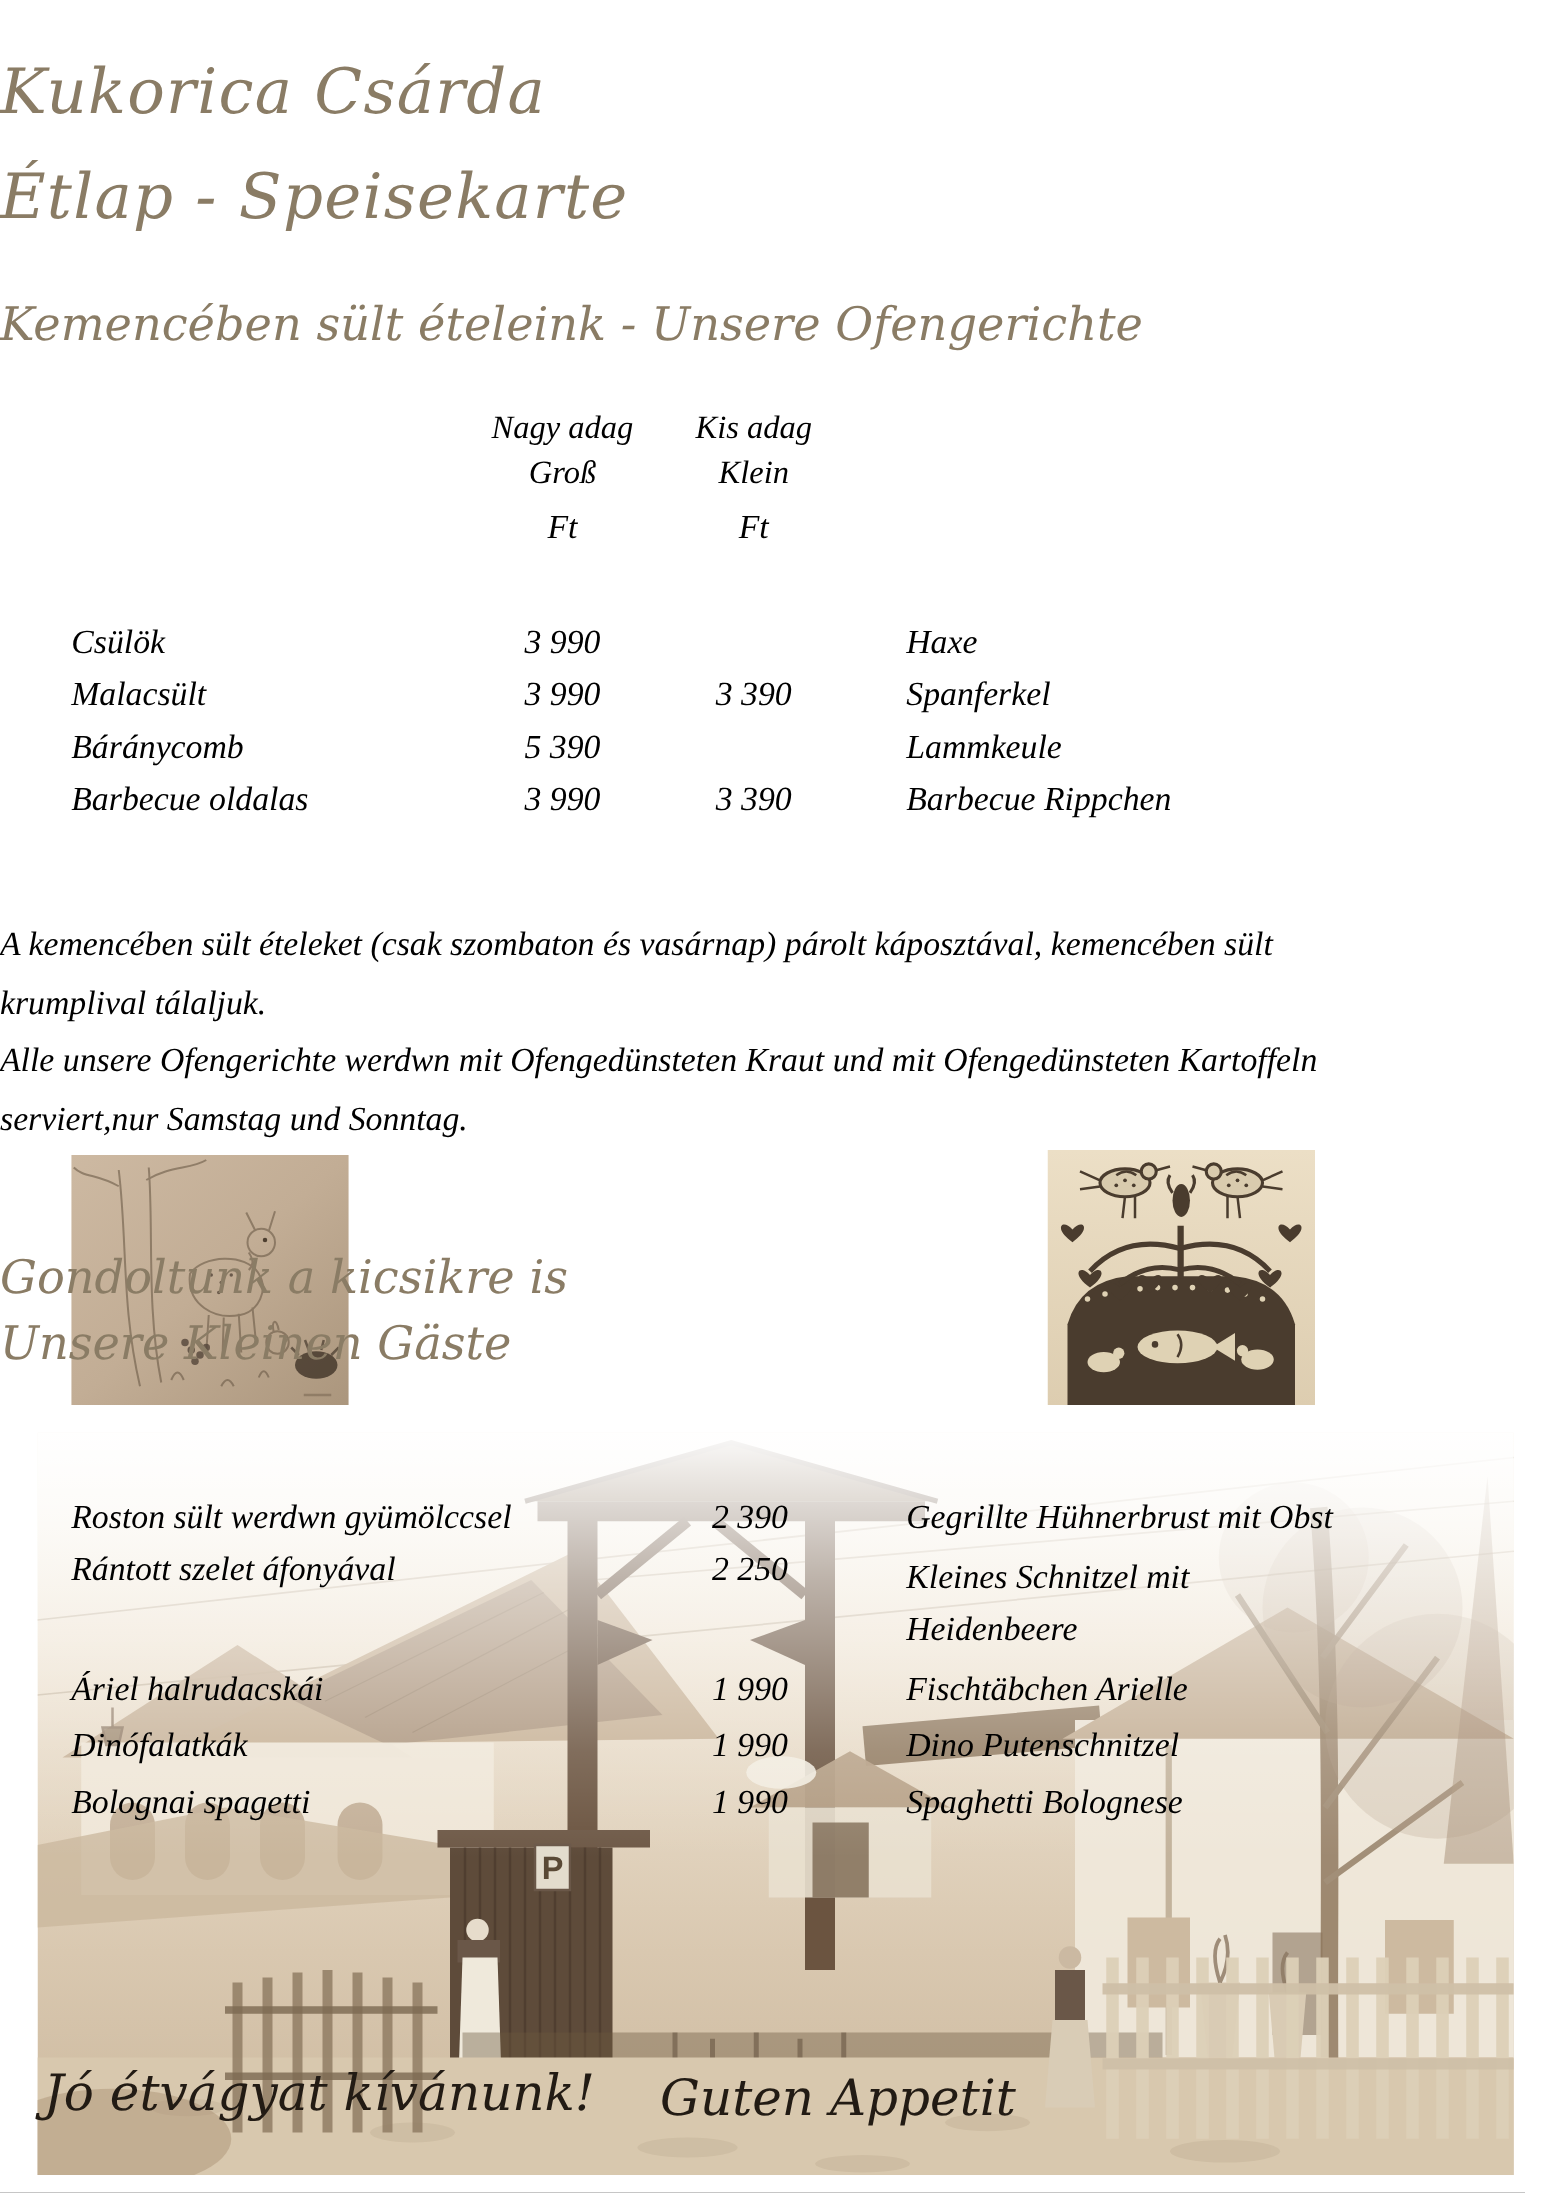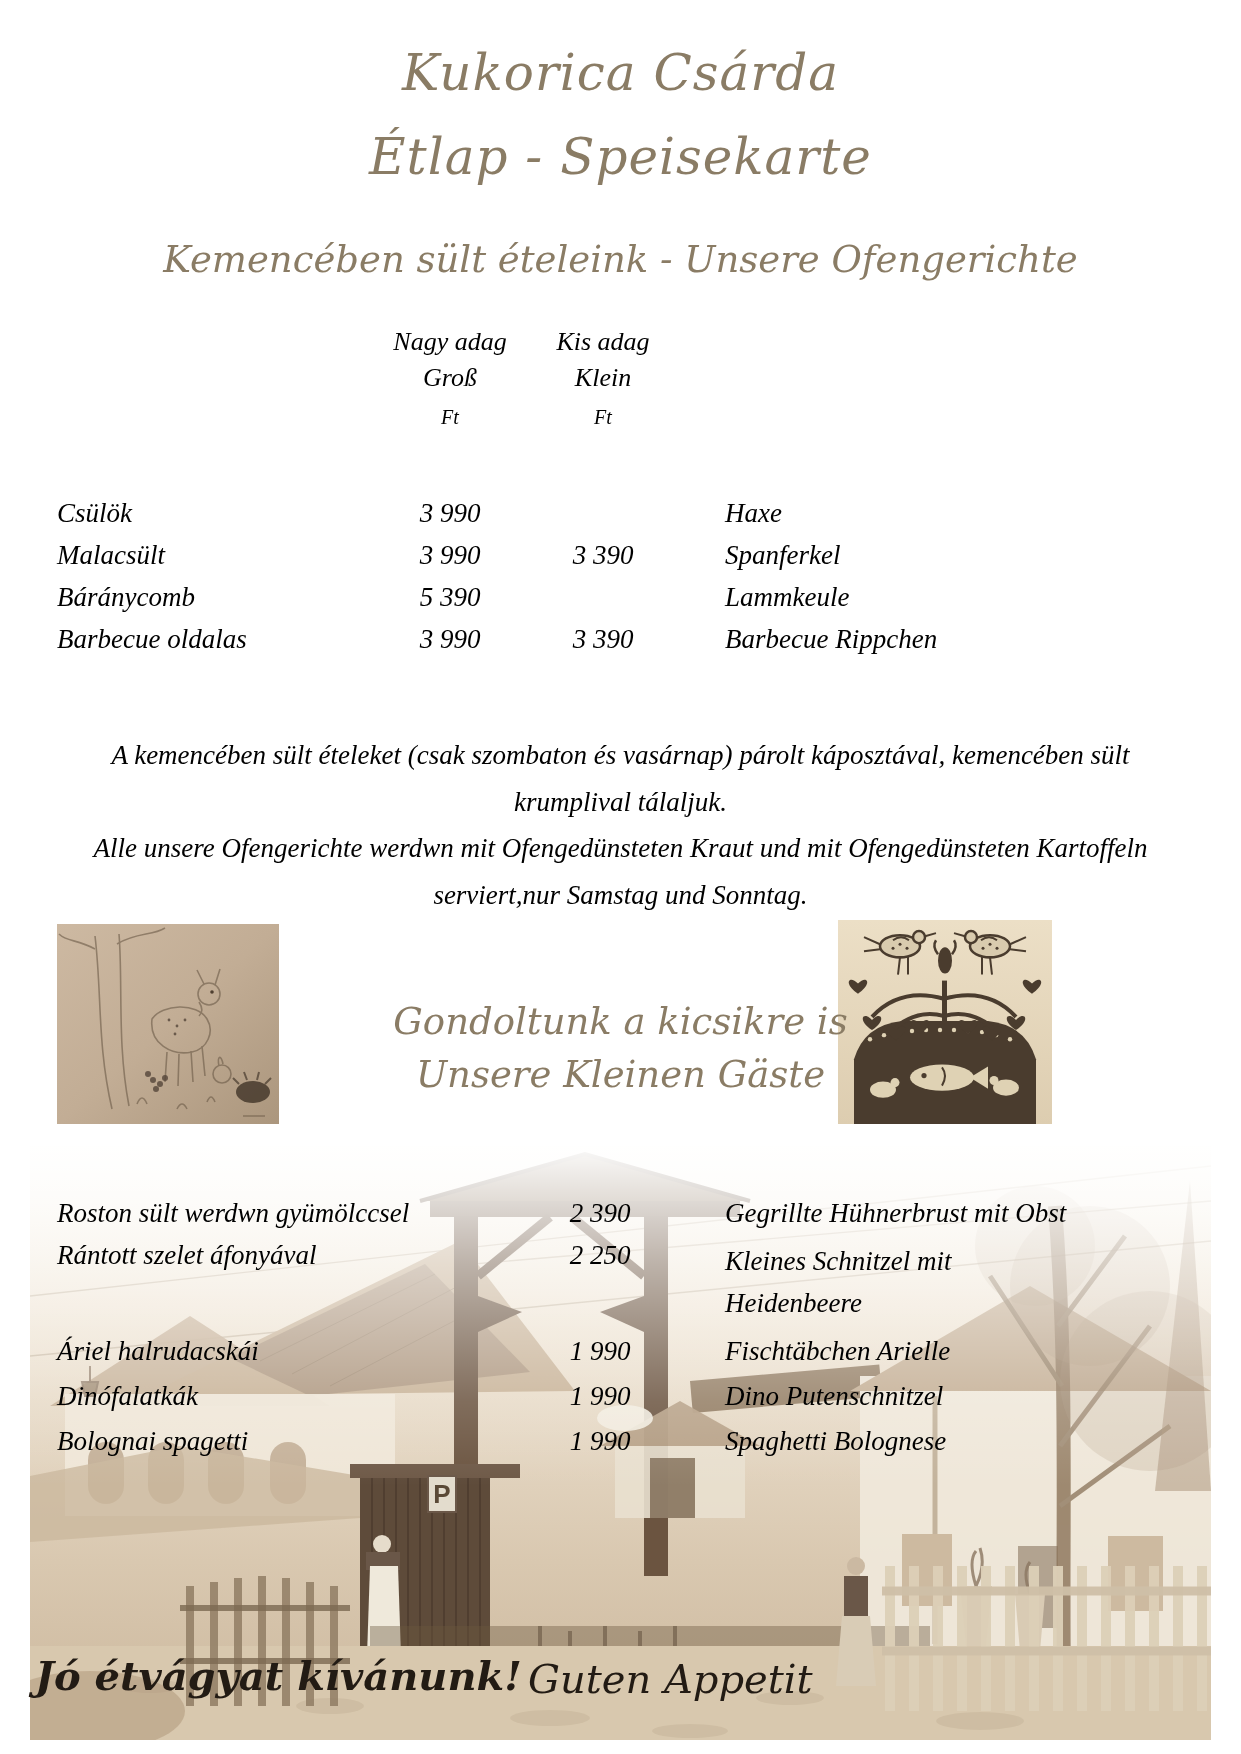--- a/index.html
+++ b/index.html
@@ -1,28 +1,28 @@
 <!DOCTYPE html>
 <html><head>
 <meta charset="utf-8">
 <style>
   html,body{margin:0;padding:0;background:#9a9a9a;}
   .page{position:relative;width:1241px;height:1754px;margin:0 auto;background:#ffffff;overflow:hidden;
         font-family:"Liberation Serif",serif;}
   .abs{position:absolute;}
-  .center{left:0;right:0;text-align:center;}
+  .center{left:0;right:0;text-align:left;}
   .script{font-family:"DejaVu Serif",serif;font-style:italic;color:#8a7c65;}
   .ink{font-style:italic;color:#000000;}
   #title{top:44px;font-size:50px;letter-spacing:1px;}
   #subtitle{top:128px;font-size:50px;letter-spacing:1px;}
   #s1-heading{top:238px;font-size:37px;}
   .colhead{font-size:26px;line-height:36px;text-align:center;}
   #col-large{left:368px;width:164px;top:324px;}
   #col-small{left:528px;width:150px;top:324px;}
-  .ft{font-size:20px;text-align:center;}
+  .ft{font-size:27px;text-align:center;}
   #ft-large{left:368px;width:164px;top:406px;}
   #ft-small{left:528px;width:150px;top:406px;}
   .mrow{position:absolute;left:0;right:0;height:42px;font-size:27px;}
   .mrow span{position:absolute;top:0;white-space:nowrap;}
   .c-name{left:57px;}
   .c-p1{left:370px;width:160px;text-align:center;}
   .c-p2{left:530px;width:146px;text-align:center;}
   .c-de{left:725px;}
   #r0{top:498px}#r1{top:540px}#r2{top:582px}#r3{top:624px}
   .note{font-size:27px;}
@@ -32,21 +32,21 @@
   #s2-hu{top:1000px;font-size:37px;}
   #s2-de{top:1053px;font-size:37px;}
   #photo{left:30px;top:1146px;width:1181px;height:594px;}
   svg{display:block;width:100%;height:100%;}
   .c2-name{left:57px;}
   .c2-price{left:535px;width:130px;text-align:center;}
   .c2-de{left:725px;}
   .c2-de.wrap{white-space:normal !important;width:272px;line-height:42px;}
   #q0{top:1198px}#q1{top:1240px}#q2{top:1336px}#q3{top:1381px}#q4{top:1426px}
   .footer{font-family:"DejaVu Serif",serif;font-style:italic;color:#221b14;font-size:40px;white-space:nowrap;}
-  #footer-hu{left:35px;top:1652px;font-weight:bold;}
+  #footer-hu{left:35px;top:1652px;}
   #footer-de{left:528px;top:1656px;}
 </style>
 </head>
 <body>
 
 <div class="page">
 
   <div class="abs" id="photo">
     <svg viewBox="0 0 1181 594" preserveAspectRatio="none">
       <defs>

